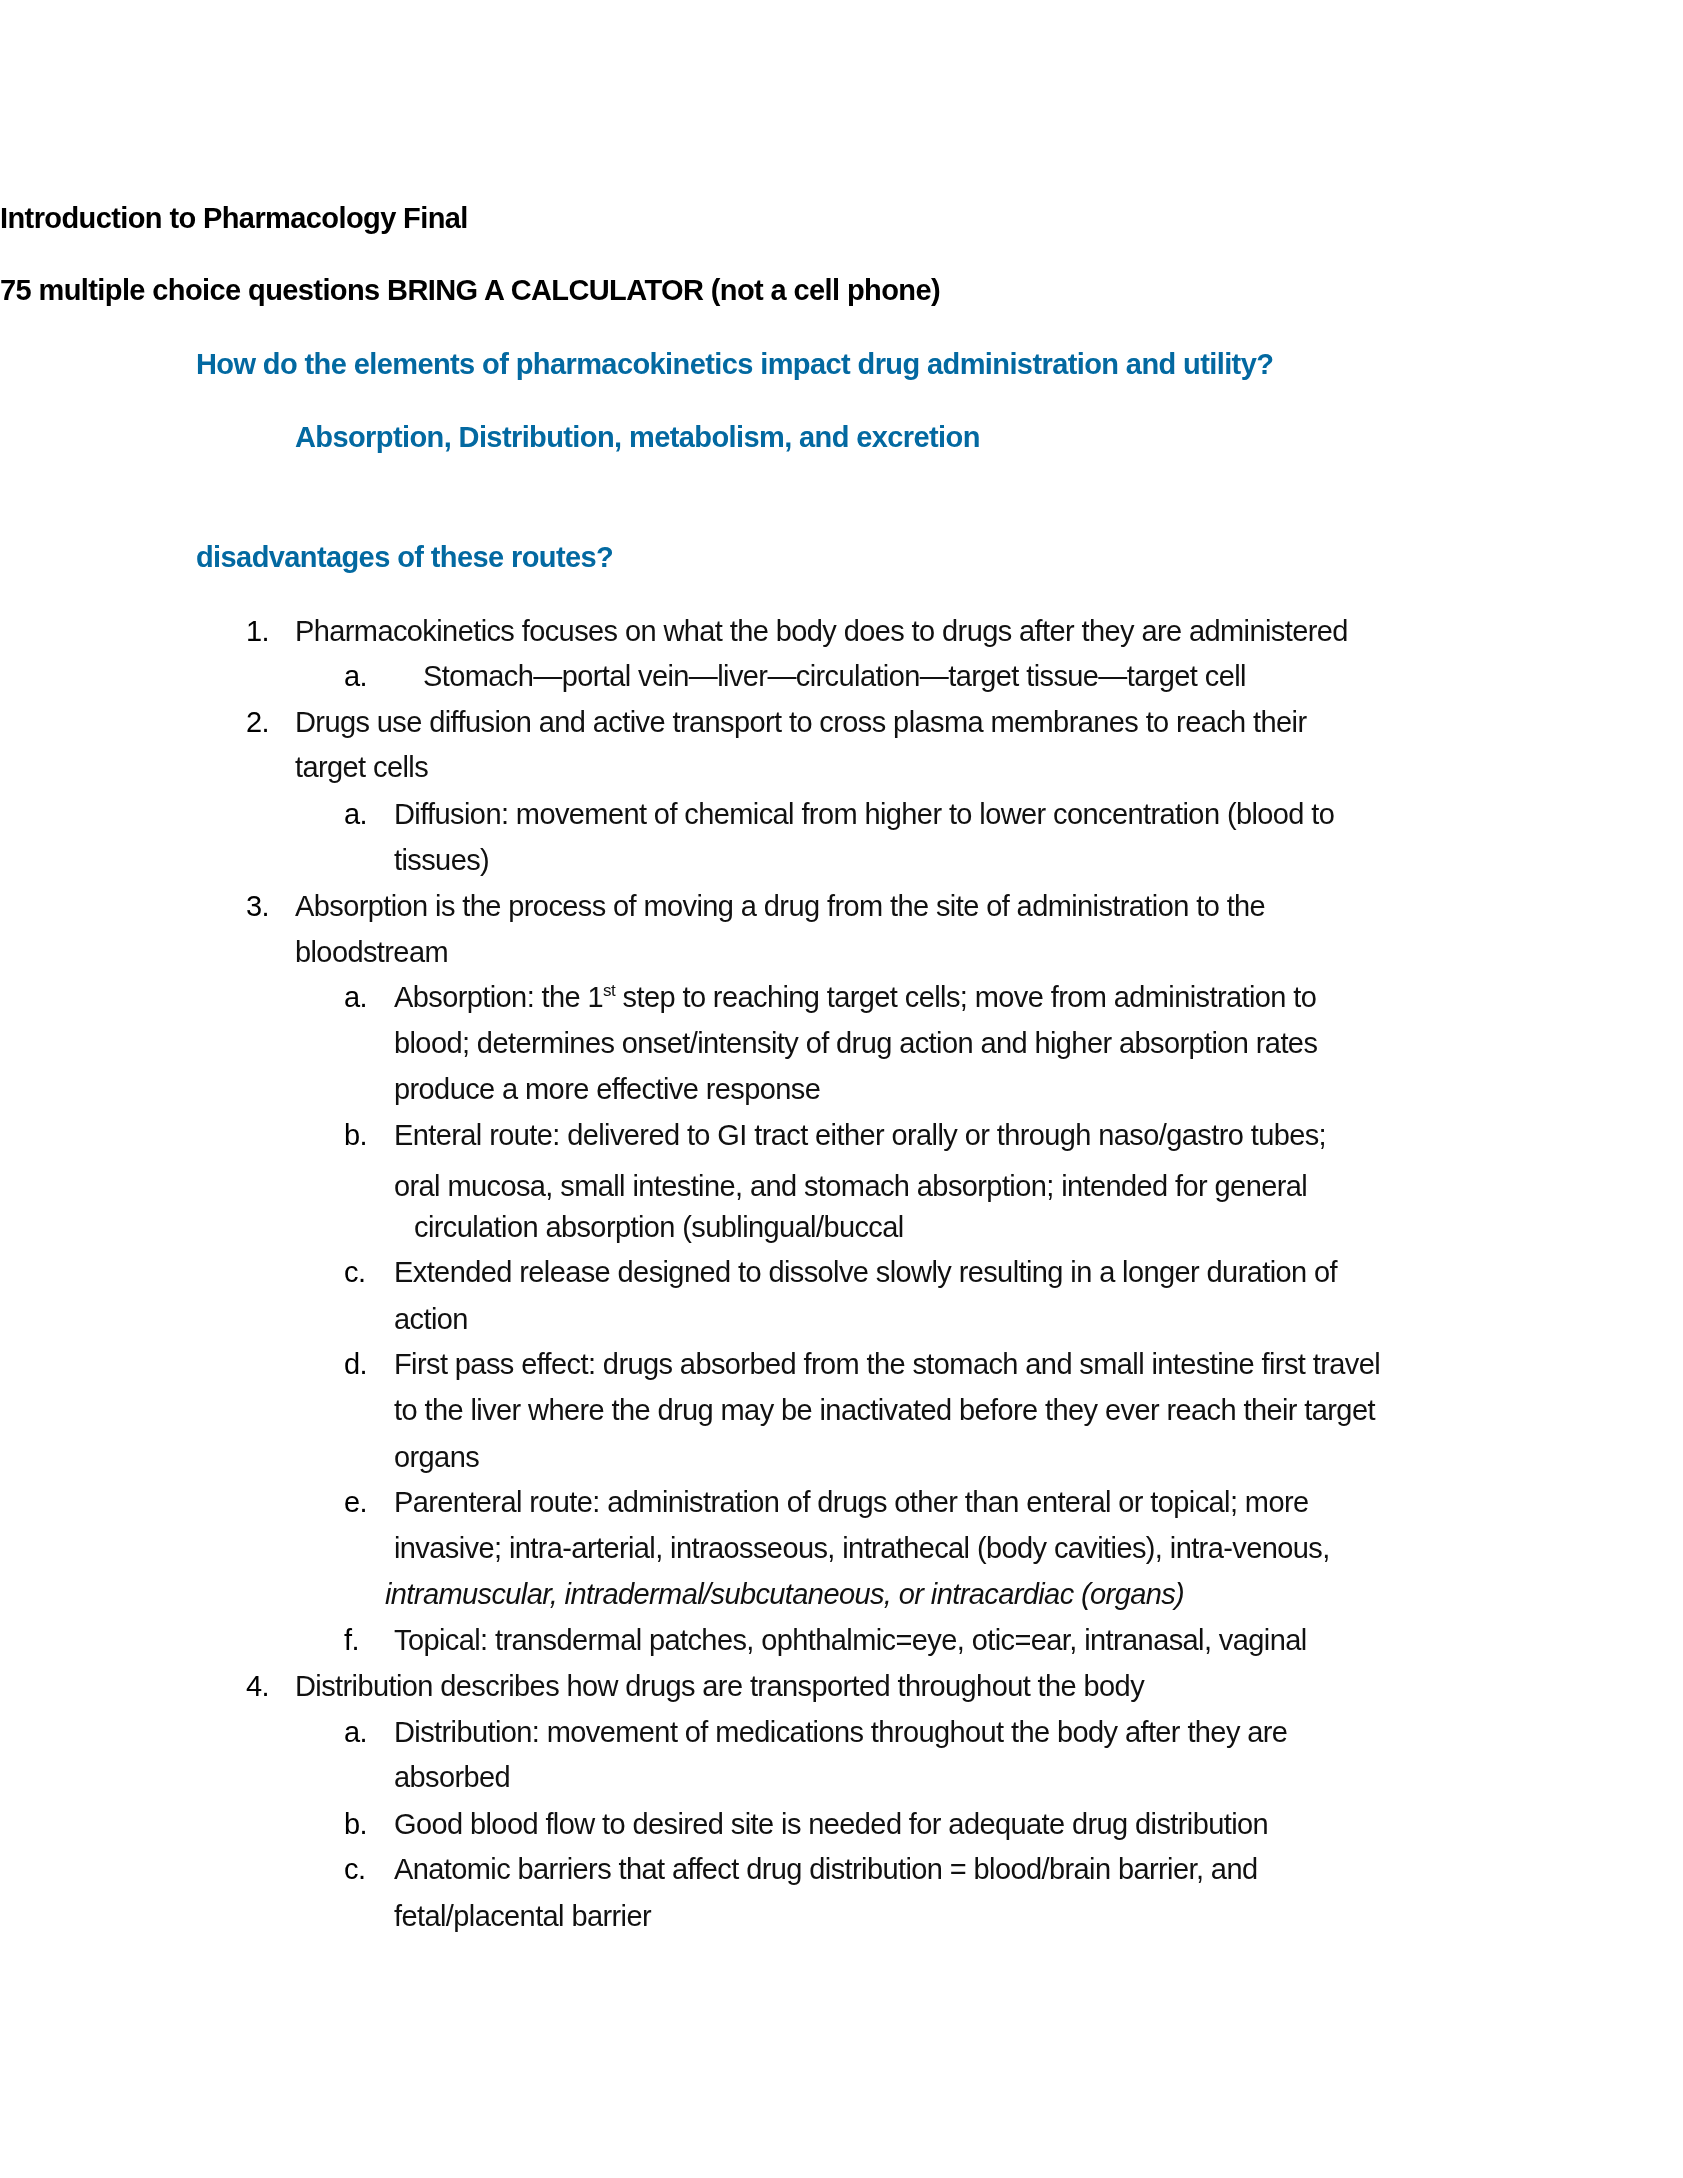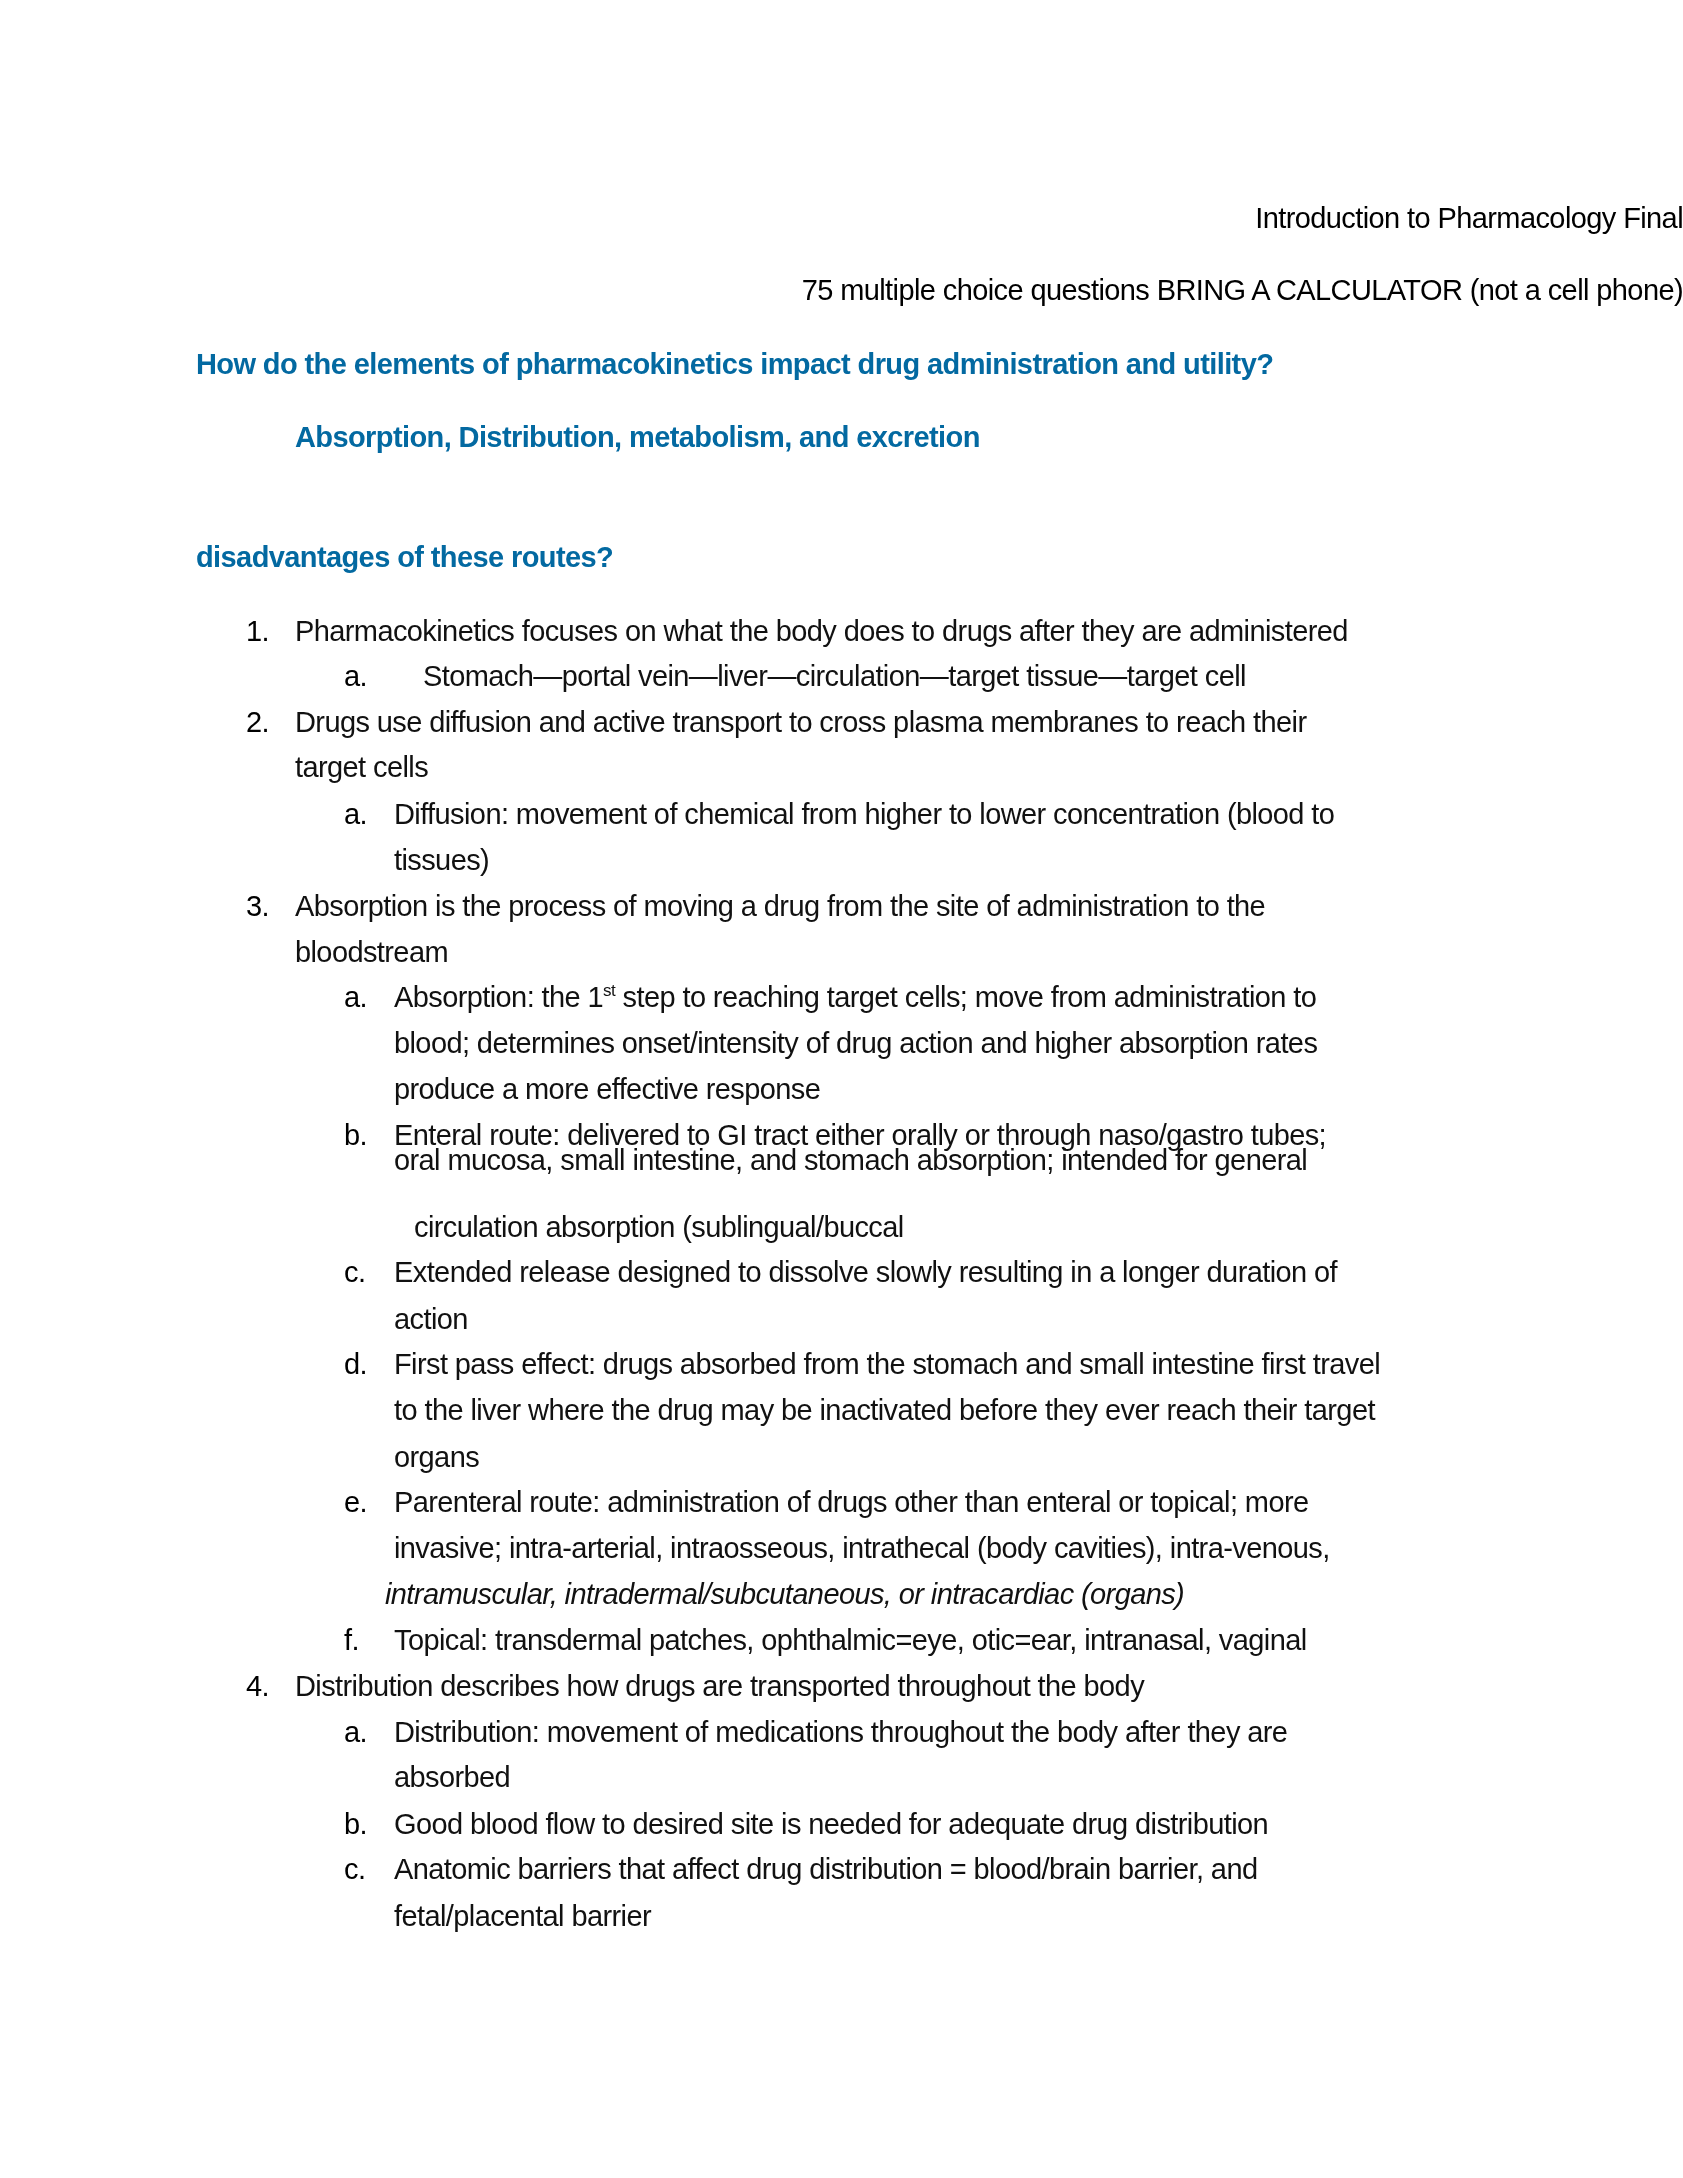--- a/index.html
+++ b/index.html
@@ -1,20 +1,20 @@
 <!DOCTYPE html>
 <html><head>
   <meta charset="utf-8">
   <style>
     html, body { margin: 0; padding: 0; background: #ffffff; }
     body { width: 1683px; height: 2178px; position: relative; overflow: hidden;
            font-family: "Liberation Sans", "DejaVu Sans", sans-serif; color: #000; }
     .page { position: absolute; left: 0; top: 0; width: 1683px; height: 2178px; }
     .line { position: absolute; white-space: nowrap; font-size: 29px; line-height: 46px; letter-spacing: -0.6px; }
-    .title { font-weight: normal; text-align: right; left: 0; width: 1683px; }
+    .title { font-weight: bold; text-align: left; left: 0; width: 1683px; }
     .purple { color: #0369a1; font-weight: bold; }
     .marker { position: absolute; font-size: 29px; line-height: 46px; letter-spacing: -0.6px; }
     sup { font-size: 17px; line-height: 0; vertical-align: super; }
     .body-text { color: #111; }
   </style>
 </head>
 <body>
 
 <div class="page">
 
@@ -53,21 +53,21 @@
     <div>
       <span class="marker" style="left:344px; top:974px;">a.</span>
       <div class="line body-text" style="left:394px; top:974px;"><span>Absorption: the 1</span><sup>st</sup><span> step to reaching target cells; move from administration to</span></div>
       <div class="line body-text" style="left:394px; top:1020px;">blood; determines onset/intensity of drug action and higher absorption rates</div>
       <div class="line body-text" style="left:394px; top:1066px;">produce a more effective response</div>
     </div>
 
     <div>
       <span class="marker" style="left:344px; top:1112px;">b.</span>
       <div class="line body-text" style="left:394px; top:1112px;">Enteral route: delivered to GI tract either orally or through naso/gastro tubes;</div>
-      <div class="line body-text" style="left:394px; top:1137px;">oral mucosa, small intestine, and stomach absorption; intended for general</div>
+      <div class="line body-text" style="left:394px; top:1163px;">oral mucosa, small intestine, and stomach absorption; intended for general</div>
       <div class="line body-text" style="left:414px; top:1204px;">circulation absorption (sublingual/buccal</div>
     </div>
 
     <div>
       <span class="marker" style="left:344px; top:1249px;">c.</span>
       <div class="line body-text" style="left:394px; top:1249px;">Extended release designed to dissolve slowly resulting in a longer duration of</div>
       <div class="line body-text" style="left:394px; top:1296px;">action</div>
     </div>
 
     <div>

